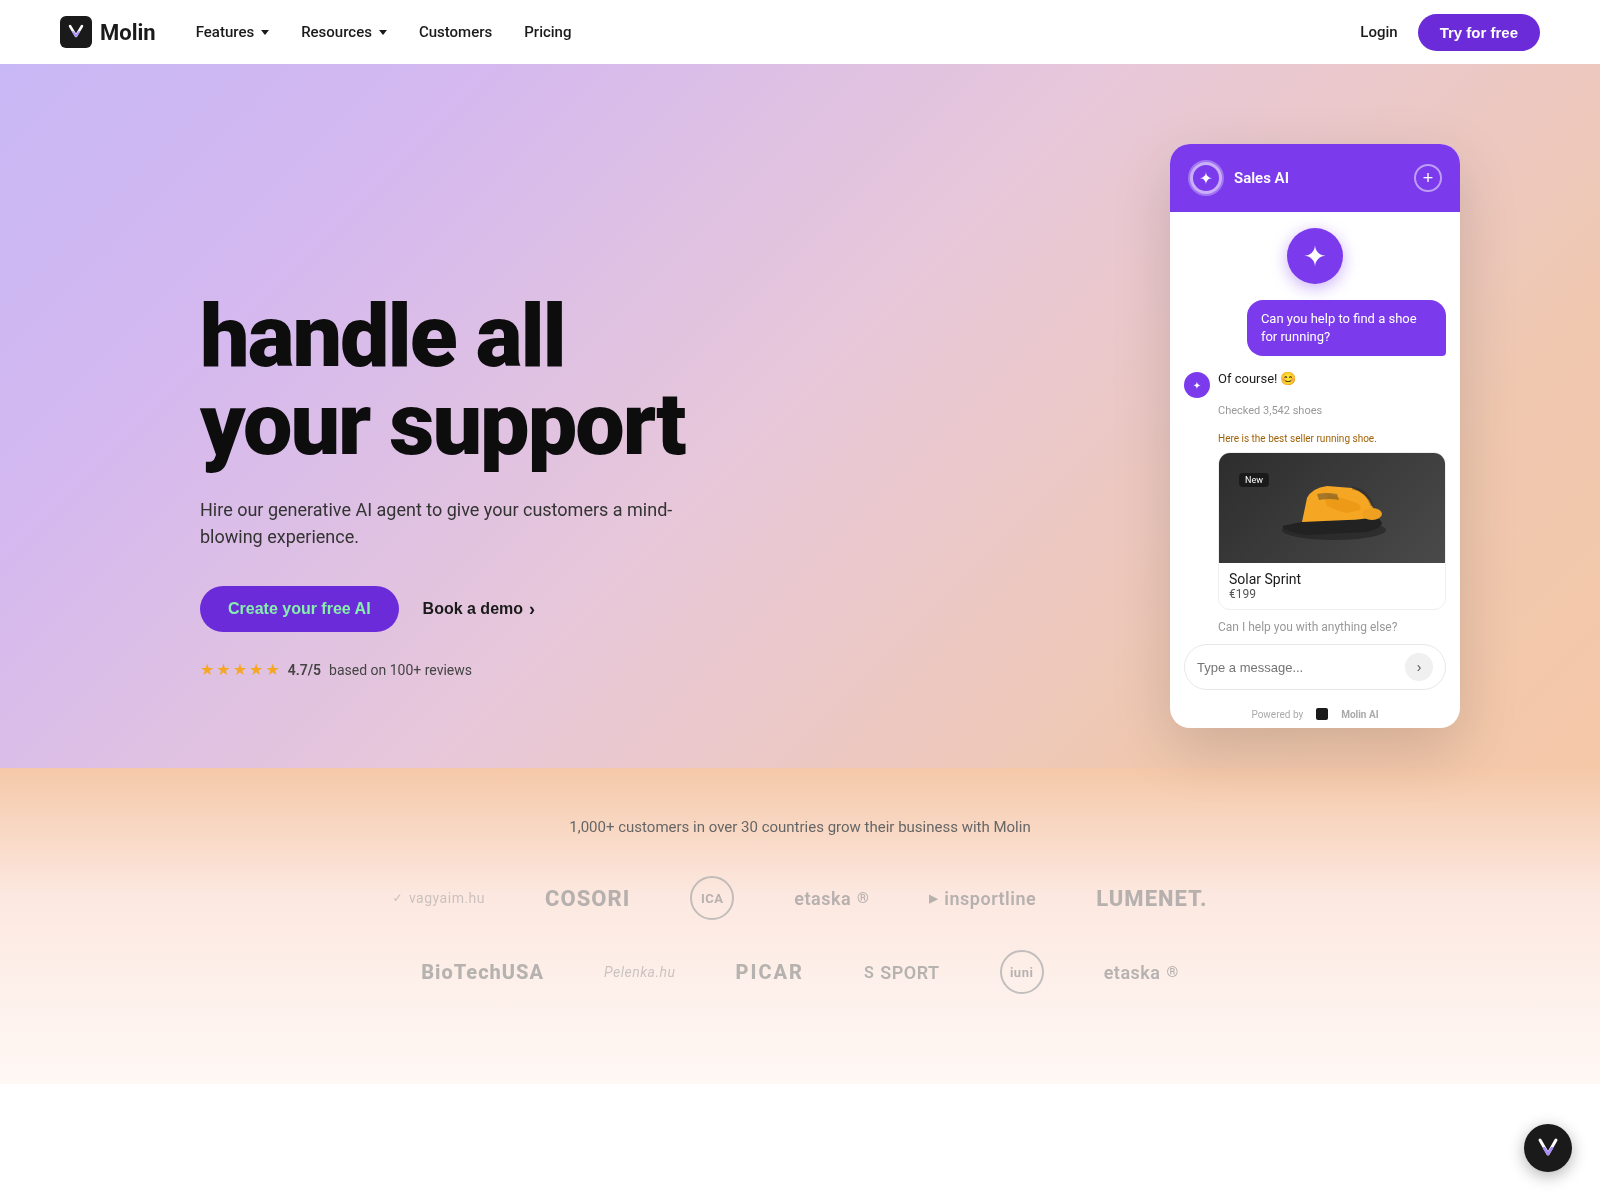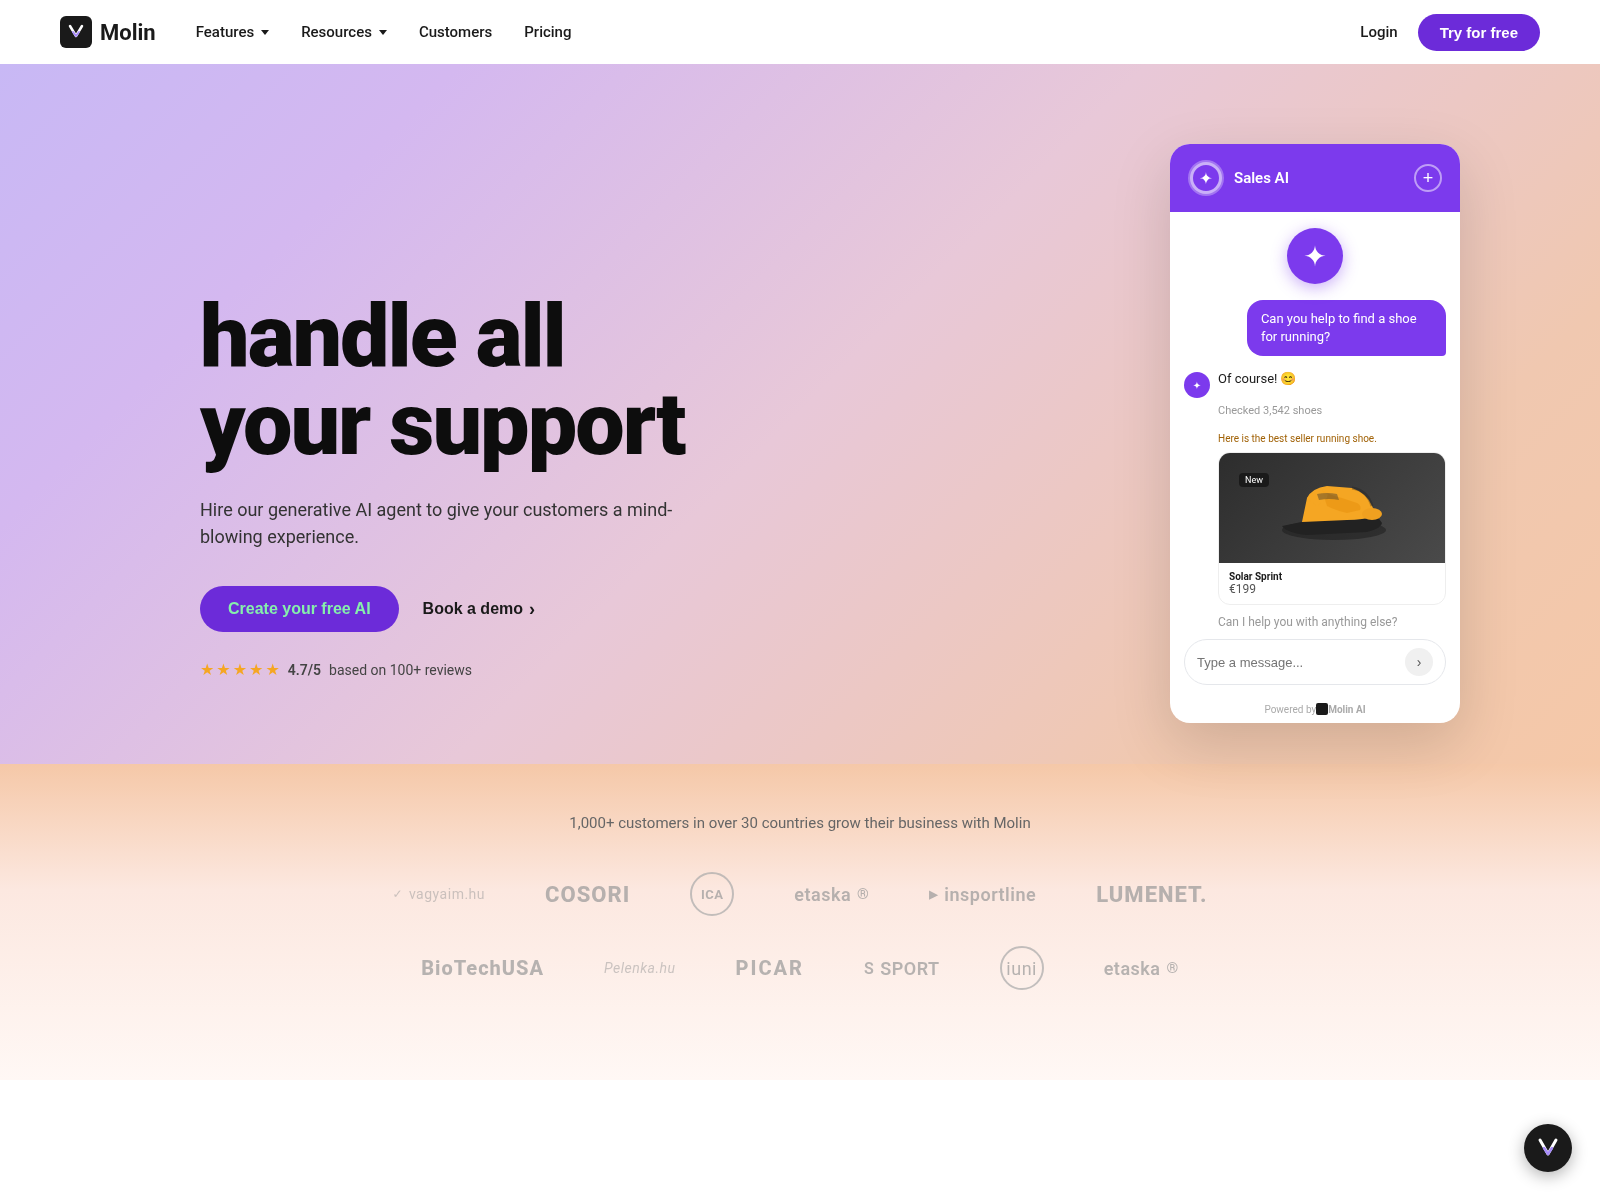--- a/index.html
+++ b/index.html
@@ -339,22 +339,22 @@
       margin-left: 12px;
     }
     .shoe-svg {
       width: 120px;
       height: 80px;
     }
     .product-info {
       padding: 8px 10px;
     }
     .product-name {
-      font-size: 10px;
-      font-weight: 700;
+      font-size: 14px;
+      font-weight: 400;
       color: #1a1a1a;
     }
     .product-price {
       font-size: 12px;
       color: #555;
     }
 
     .can-help-text {
       font-size: 12px;
       color: #999;
@@ -395,21 +395,21 @@
     }
     .chat-footer {
       text-align: center;
       font-size: 10px;
       color: #aaa;
       padding: 6px 0 8px 0;
     }
     .chat-footer-logo {
       display: inline-flex;
       align-items: center;
-      gap: 0;
+      gap: 13px;
     }
     .footer-logo-icon {
       width: 12px;
       height: 12px;
       background: #1a1a1a;
       border-radius: 2px;
       display: inline-block;
     }
 
     
@@ -657,21 +657,21 @@
   </div>
 
   <div class="logo-row">
     <div class="brand-logo bold" style="font-size:20px;">BioTechUSA</div>
     <div class="brand-logo light" style="font-style:italic;">Pelenka.hu</div>
     <div class="brand-logo bold" style="font-size:20px;letter-spacing:2px;">PICAR</div>
     <div class="brand-logo">
       <span style="font-size:16px;">S</span>SPORT
     </div>
     <div class="brand-logo">
-      <span style="width:44px;height:44px;border:2px solid #aaa;border-radius:50%;display:flex;align-items:center;justify-content:center;font-size:18px;font-weight:400;">iuni</span>
+      <span style="width:44px;height:44px;border:2px solid #aaa;border-radius:50%;display:flex;align-items:center;justify-content:center;font-size:13px;font-weight:700;">iuni</span>
     </div>
     <div class="brand-logo">etaska<sup>®</sup></div>
   </div>
 </section>
 
 <div class="bottom-logo">
   <svg width="26" height="26" viewBox="0 0 26 26" fill="none" xmlns="http://www.w3.org/2000/svg">
     <path d="M5 5 L13 19 L21 5" stroke="white" stroke-width="3" stroke-linecap="round" stroke-linejoin="round" fill="none"></path>
     <path d="M9 13 L13 19 L17 13" stroke="#a78bfa" stroke-width="2.5" stroke-linecap="round" stroke-linejoin="round" fill="none"></path>
   </svg>

